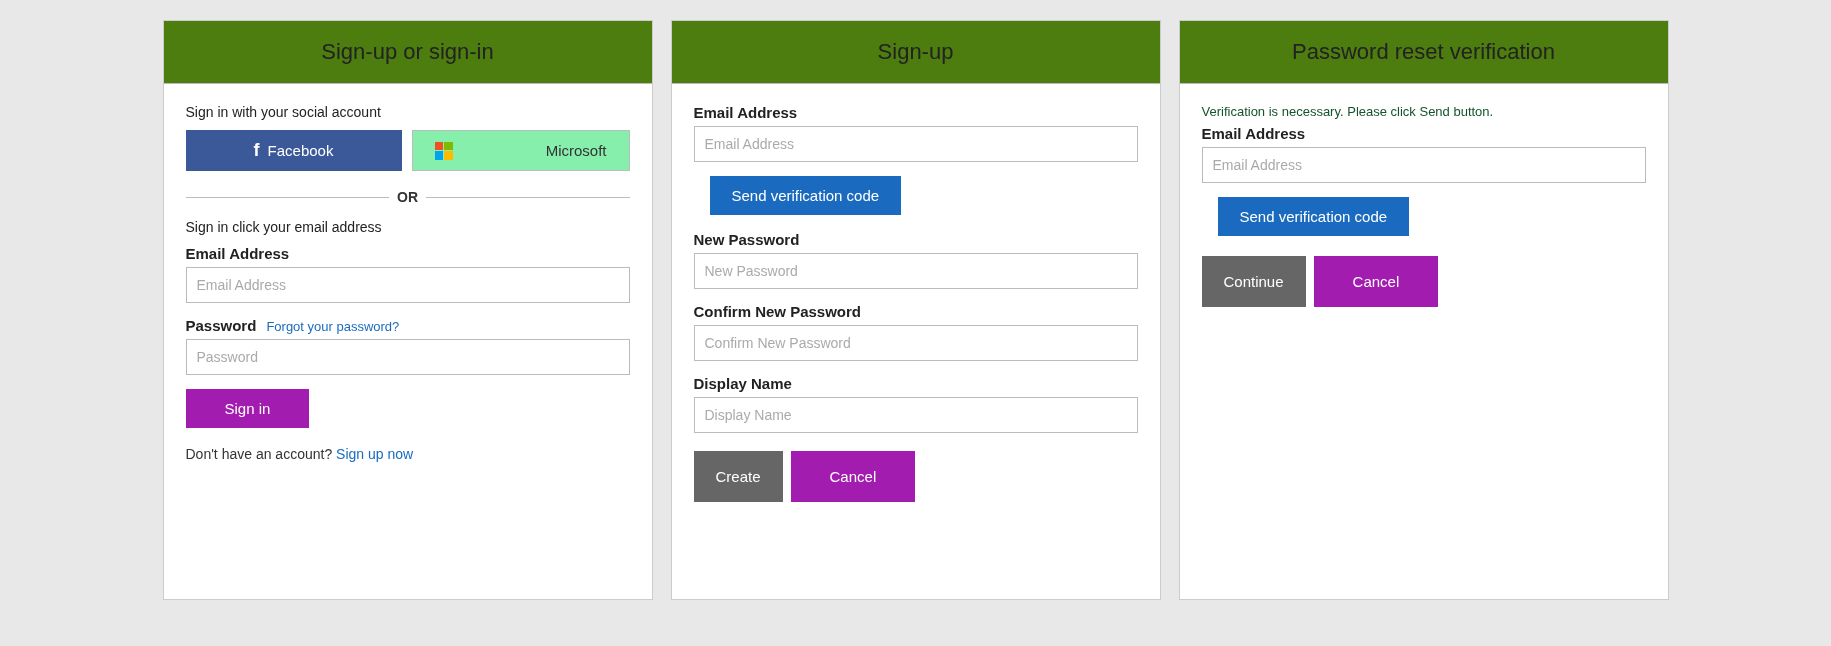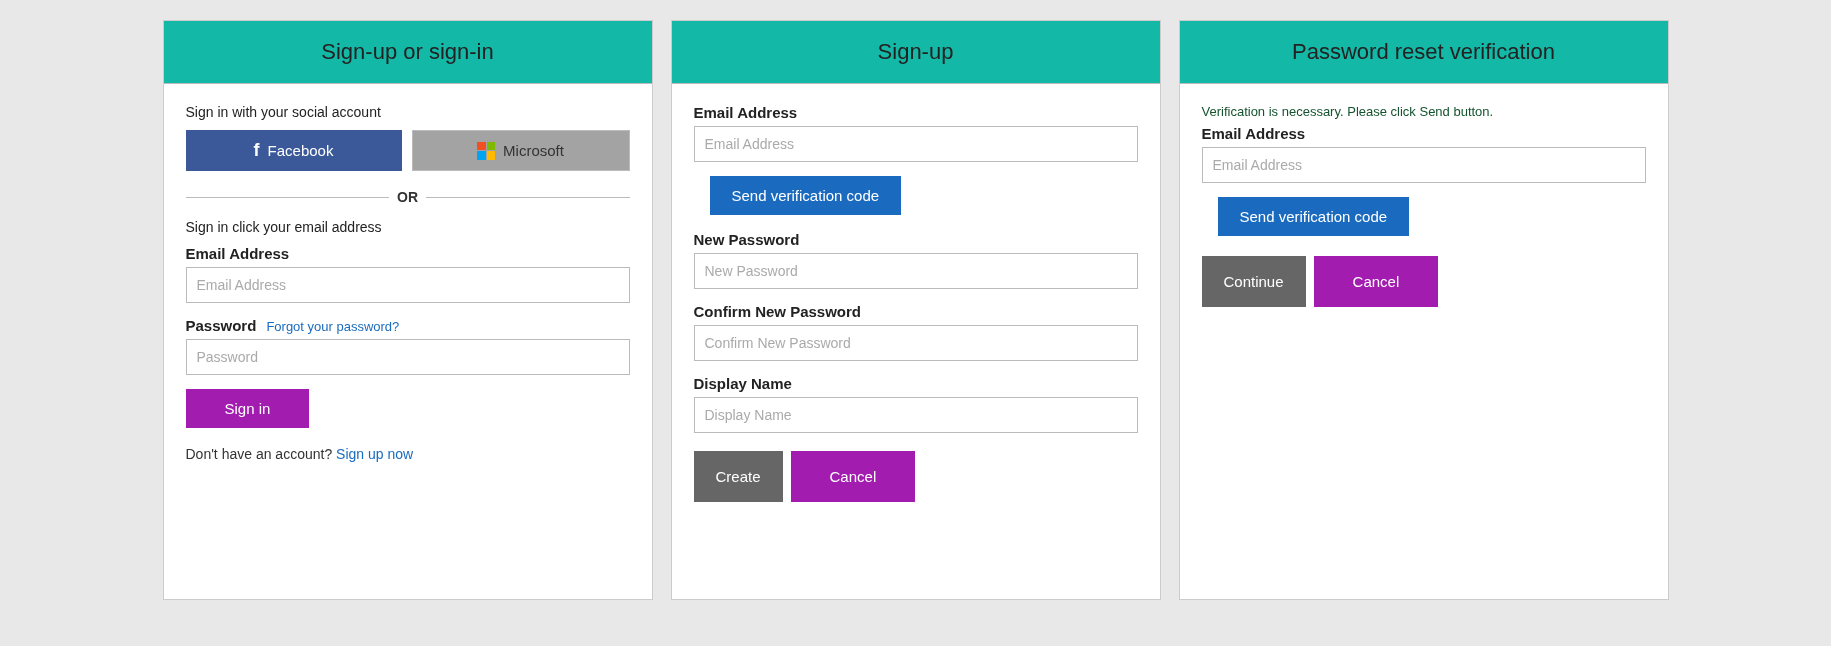--- a/index.html
+++ b/index.html
@@ -14,21 +14,21 @@
       align-items: flex-start;
       justify-content: center;
     }
     .panel {
       background: #fff;
       border: 1px solid #ccc;
       width: 490px;
       min-height: 580px;
     }
     .panel-header {
-      background: #14b8a6;
+      background: #4d7c0f;
       text-align: center;
       padding: 18px 12px;
       font-size: 22px;
       font-weight: normal;
       color: #222;
       border-bottom: 1px solid #bbb;
     }
     .panel-body {
       padding: 20px 22px 24px 22px;
     }
@@ -50,31 +50,31 @@
       padding: 10px 22px;
       font-size: 15px;
       cursor: pointer;
       display: flex;
       align-items: center;
       gap: 8px;
       flex: 1;
       justify-content: center;
     }
     .btn-microsoft {
-      background: #a3a3a3;
+      background: #86efac;
       color: #333;
       border: 1px solid #bbb;
       padding: 10px 22px;
       font-size: 15px;
       cursor: pointer;
       display: flex;
       align-items: center;
       gap: 8px;
       flex: 1;
-      justify-content: center;
+      justify-content: space-between;
     }
     .or-divider {
       display: flex;
       align-items: center;
       margin: 12px 0 14px 0;
       gap: 4px;
     }
     .or-line {
       flex: 1;
       height: 1px;

